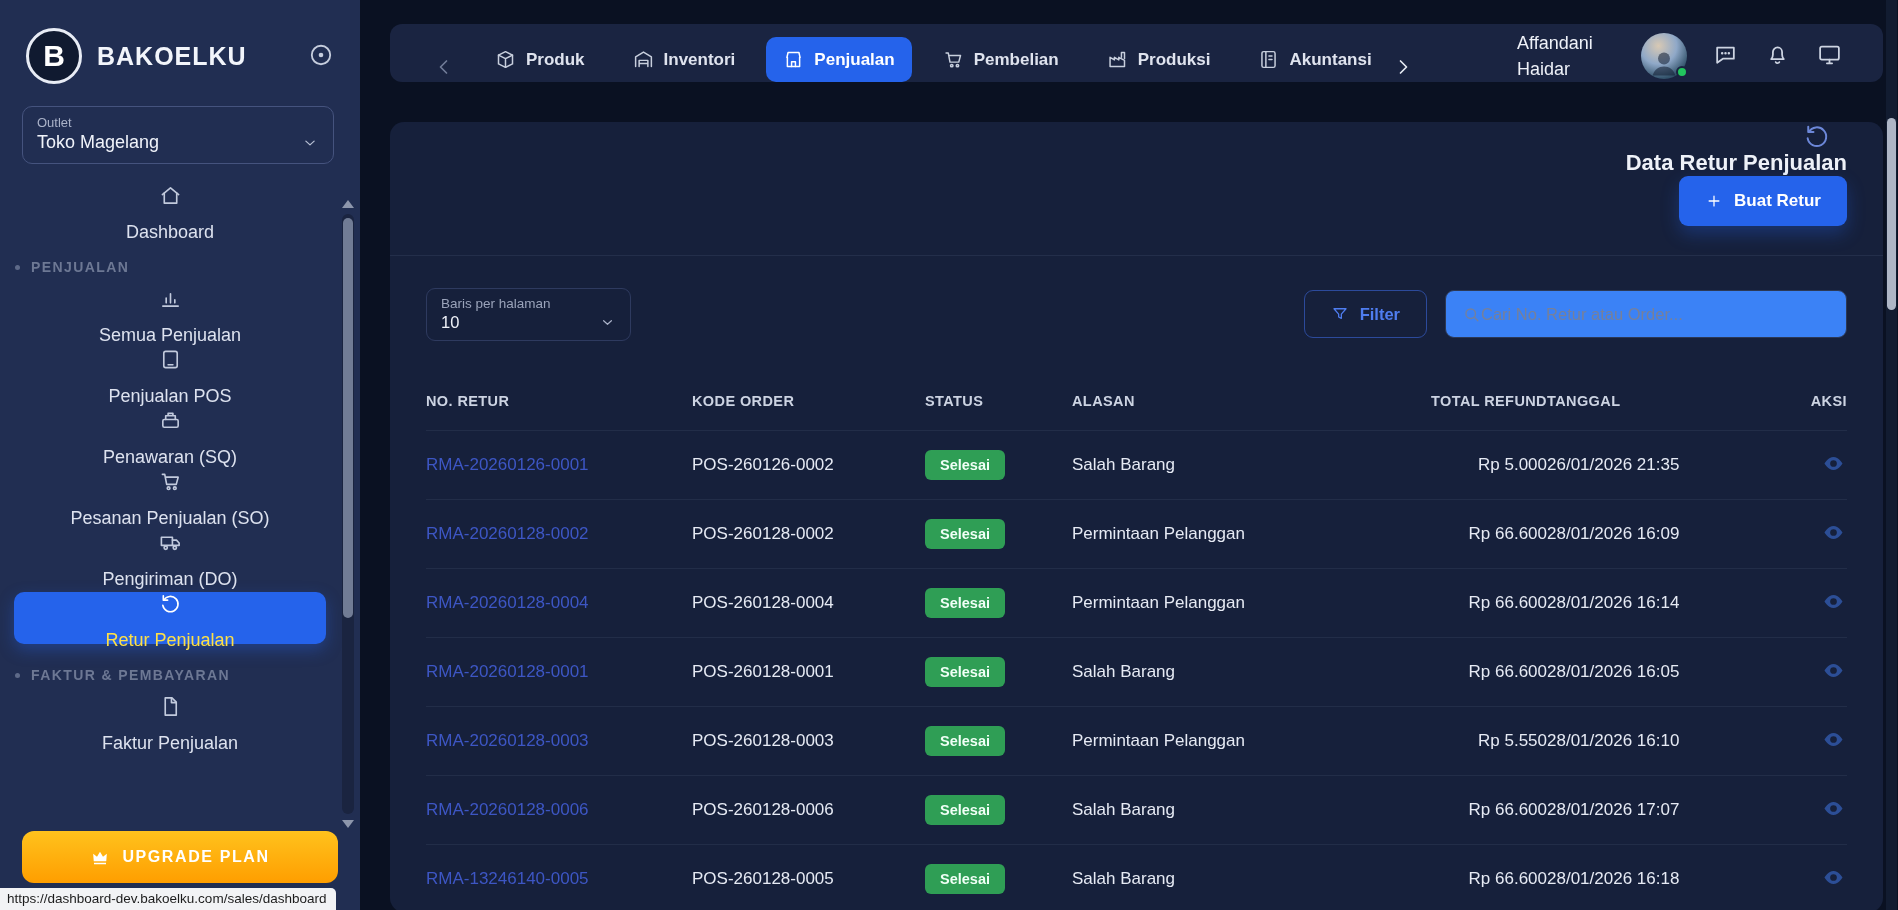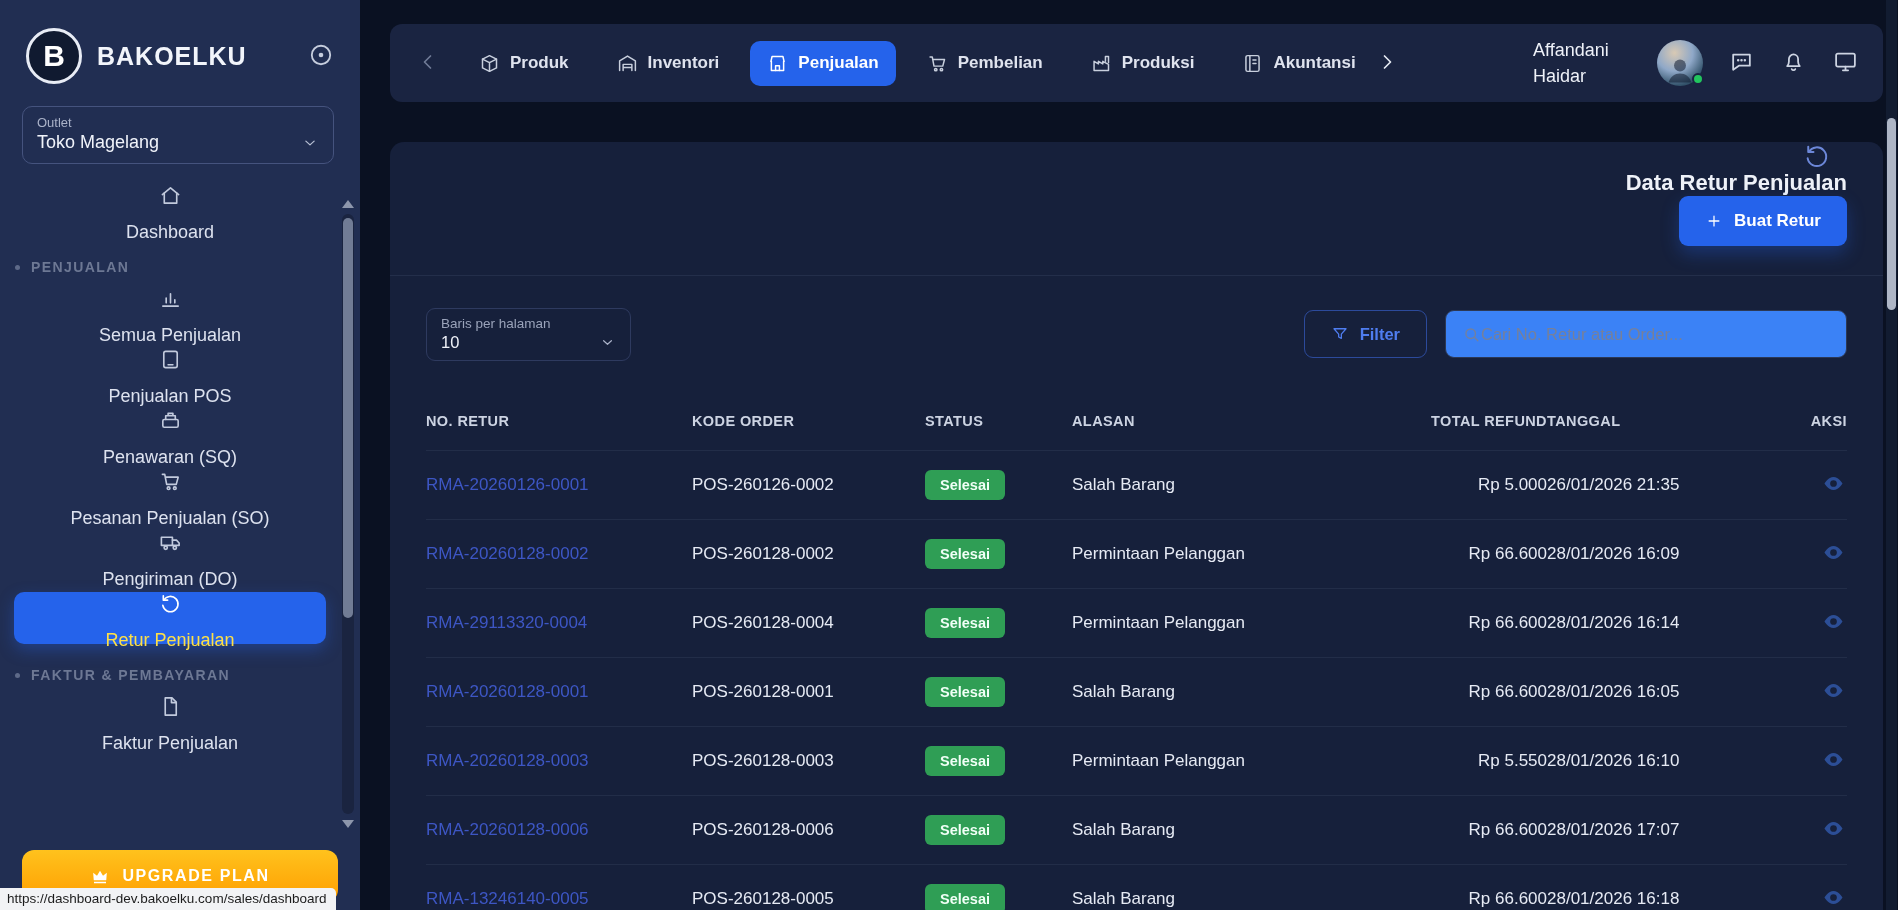--- a/index.html
+++ b/index.html
@@ -56,34 +56,34 @@
   .sec-dot { width:5px; height:5px; border-radius:50%; background:#5e6a89; }
 
   .sb-scroll { position:absolute; right:5px; top:200px; height:628px; width:14px; display:flex; flex-direction:column; align-items:center; }
   .sb-arrow { width:0; height:0; border-left:6px solid transparent; border-right:6px solid transparent; }
   .sb-arrow.up { border-bottom:8px solid #8d96ac; margin-bottom:6px; }
   .sb-arrow.down { border-top:8px solid #8d96ac; margin-top:6px; }
   .sb-track { flex:1; width:12px; background:#1a2440; border-radius:6px; position:relative; }
   .sb-thumb { position:absolute; top:4px; left:1px; width:10px; height:400px; background:#717c95; border-radius:6px; }
 
   .upgrade {
-    position:absolute; bottom:8px; left:22px; width:316px; height:52px;
+    position:absolute; bottom:27px; left:22px; width:316px; height:52px;
     border:none; border-radius:12px; cursor:pointer;
     background:linear-gradient(180deg,#ffc21d,#ff9e00);
     color:#ffffff; font-size:16px; font-weight:bold; letter-spacing:1.6px;
     display:flex; align-items:center; justify-content:center; gap:12px;
     font-family:inherit;
   }
   .upgrade .icon { width:20px; height:20px; }
 
   
   .main-col { position:absolute; left:390px; top:24px; width:1493px; }
   .topbar {
-    height:78px; background:#1a2441; border-radius:12px;
-    display:flex; align-items:center; padding:0 24px;
+    height:58px; background:#1a2441; border-radius:12px;
+    display:flex; align-items:flex-end; padding:0 40px;
   }
   .nav-chev { background:none; border:none; color:#707b96; cursor:pointer; width:28px; height:28px; padding:0; }
   .nav-chev .icon { width:24px; height:24px; }
   .nav-chev.light { color:#e5e9f2; }
   .topnav-items { display:flex; align-items:center; gap:14px; margin-left:20px; }
   .nav-item {
     display:flex; align-items:center; gap:10px; padding:12px 17px;
     background:none; border:none; border-radius:10px; cursor:pointer;
     color:#dfe3ee; font-size:17px; font-weight:600; font-family:inherit;
   }
@@ -509,21 +509,21 @@
       <button class="eye-btn">
         <span class="icon">
                   <svg viewBox="0 0 24 24" fill="currentColor">
                     <path d="M12 5.2C6.5 5.2 2.6 12 2.6 12s3.9 6.8 9.4 6.8 9.4-6.8 9.4-6.8S17.5 5.2 12 5.2zm0 10.3a3.5 3.5 0 1 1 0-7 3.5 3.5 0 0 1 0 7z"></path>
                   </svg>
                 </span>
       </button>
     </div>
   </div>
           <div class="tgrid trow">
-    <div class="td"><a class="rma" href="#">RMA-29113320-0004</a></div>
+    <div class="td"><a class="rma" href="#">RMA-20260128-0004</a></div>
     <div class="td">POS-260128-0004</div>
     <div class="td"><span class="badge">Selesai</span></div>
     <div class="td">Permintaan Pelanggan</div>
     <div class="td right">Rp 66.600</div>
     <div class="td">28/01/2026 16:14</div>
     <div class="td">
       <button class="eye-btn">
         <span class="icon">
                   <svg viewBox="0 0 24 24" fill="currentColor">
                     <path d="M12 5.2C6.5 5.2 2.6 12 2.6 12s3.9 6.8 9.4 6.8 9.4-6.8 9.4-6.8S17.5 5.2 12 5.2zm0 10.3a3.5 3.5 0 1 1 0-7 3.5 3.5 0 0 1 0 7z"></path>

